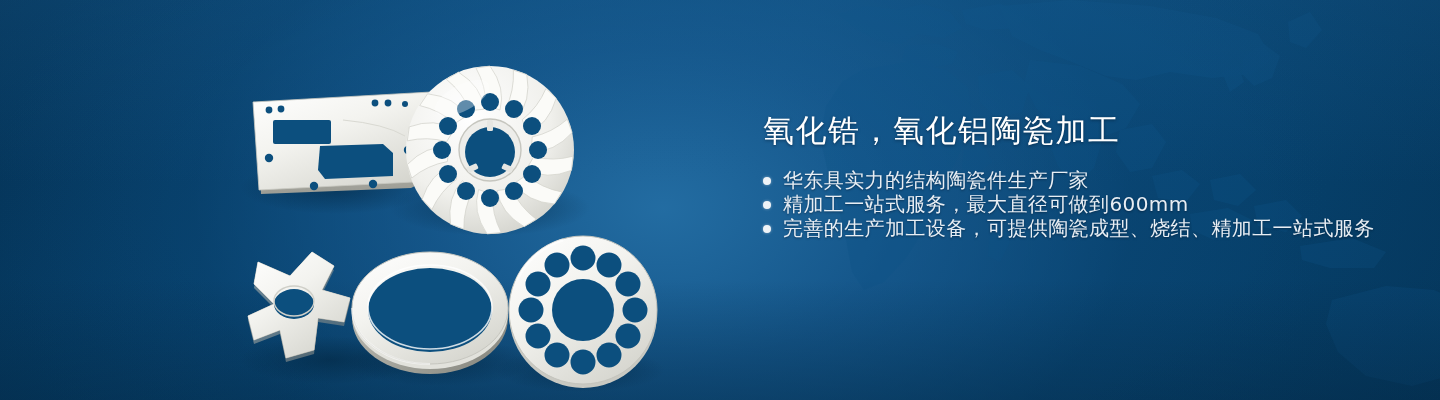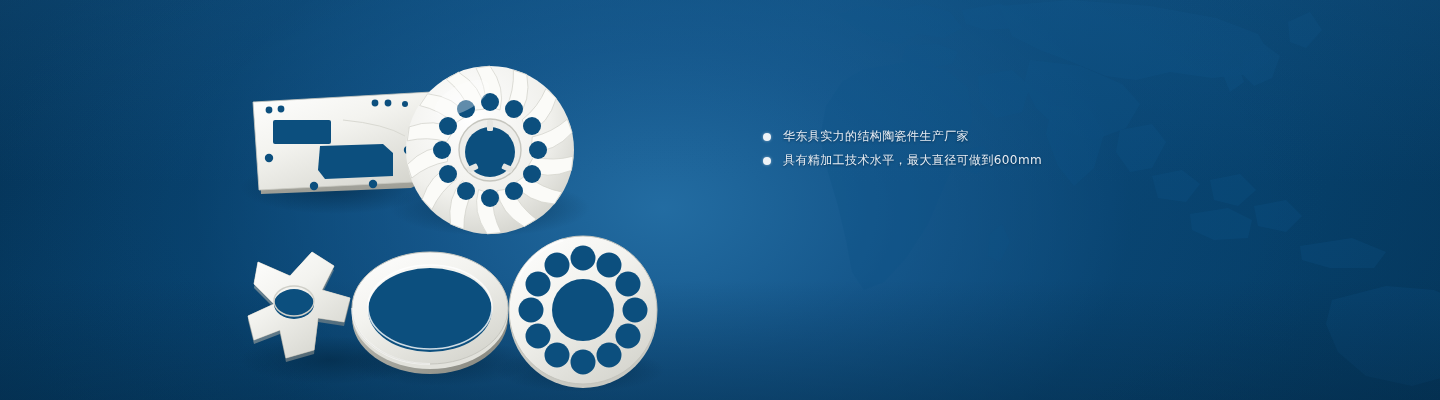--- a/index.html
+++ b/index.html
@@ -71,21 +71,21 @@
   }
   .dot {
     width:8px; height:8px;
     border-radius:50%;
     background:#eef3f7;
     flex:0 0 auto;
     margin-right:12px;
     box-shadow:0 0 3px rgba(255,255,255,0.45);
   }
   .btext {
-    font-size:12px;
+    font-size:20px;
     line-height:23px;
     color:#e8eef4;
     letter-spacing:0.4px;
     white-space:nowrap;
     text-shadow:0 1px 2px rgba(0,20,40,0.5);
   }
 </style>
 </head>
 <body>
 
@@ -274,26 +274,31 @@
           <circle cx="-45" cy="-26" r="12.5"></circle>
           <circle cx="-26" cy="-45" r="12.5"></circle>
         </g>
         <path d="M-66 -30 A74 74 0 0 1 -20 -70" fill="none" stroke="#ffffff" stroke-width="3" opacity="0.6"></path>
       </g>
     </svg>
   </div>
 
   <div class="copy">
 
+    <div class="headline">氧化锆，氧化铝陶瓷加工</div>
 
     <ul class="bullets">
       <li class="bullet">
         <span class="dot"></span>
         <span class="btext">华东具实力的结构陶瓷件生产厂家</span>
       </li>
       <li class="bullet">
         <span class="dot"></span>
-        <span class="btext">具有精加工技术水平，最大直径可做到600mm</span>
+        <span class="btext">精加工一站式服务，最大直径可做到600mm</span>
+      </li>
+      <li class="bullet">
+        <span class="dot"></span>
+        <span class="btext">完善的生产加工设备，可提供陶瓷成型、烧结、精加工一站式服务</span>
       </li>
     </ul>
 
   </div>
 </div>
 
 </body></html>

